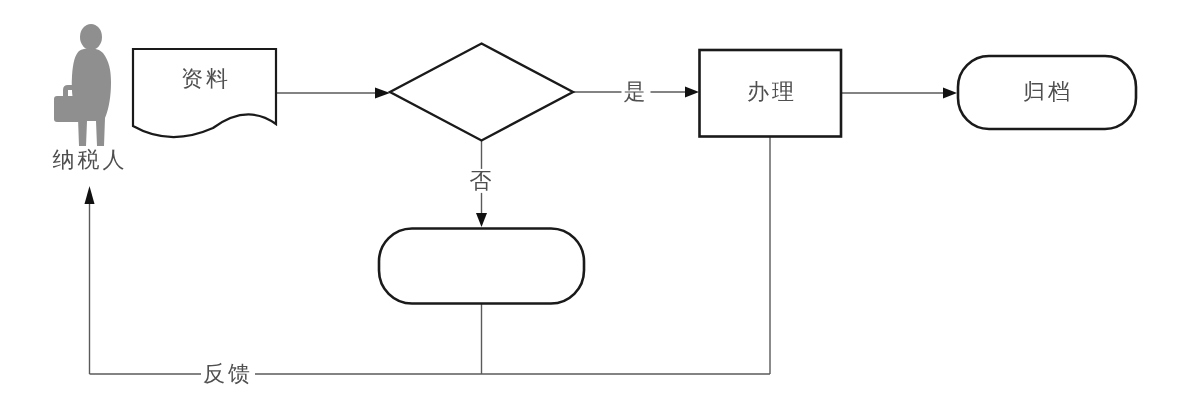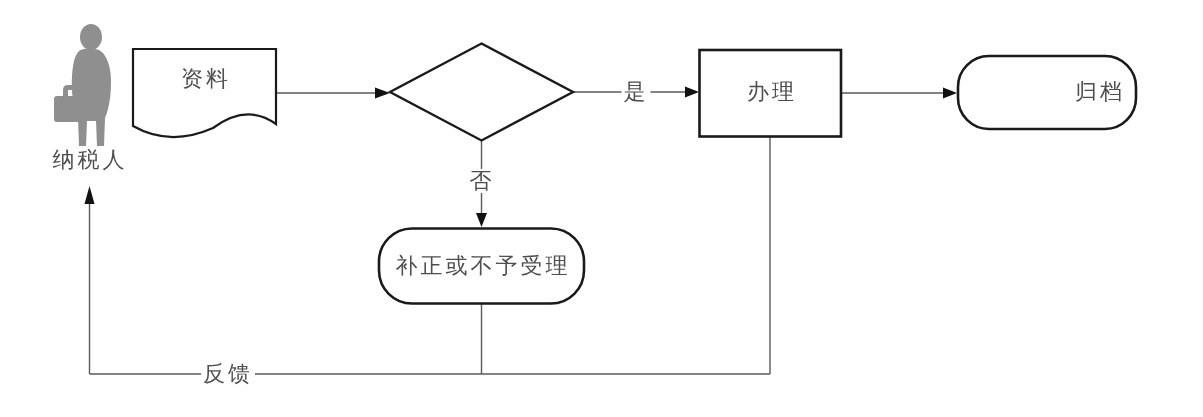--- a/index.html
+++ b/index.html
@@ -73,20 +73,19 @@
     <rect x="699.5" y="50" width="141.5" height="86.5" fill="#ffffff" stroke="#1a1a1a" stroke-width="2.6"></rect>
 
     <rect x="958" y="56" width="178" height="73" rx="31" ry="31" fill="#ffffff" stroke="#1a1a1a" stroke-width="2.6"></rect>
 
     <rect x="379" y="228.5" width="205" height="75" rx="33" ry="33" fill="#ffffff" stroke="#1a1a1a" stroke-width="2.6"></rect>
   </svg>
 
   <div class="lbl" style="left:90px;top:162px;font-family:Liberation Mono, monospace;">纳税人</div>
   <div class="lbl" style="left:206px;top:79px;">资料</div>
   <div class="lbl" style="left:772px;top:92px;">办理</div>
-  <div class="lbl" style="left:1100px;top:92px;">归档</div>
-  <div class="lbl" style="left:483px;top:266px;">补正或不予受理</div>
+  <div class="lbl" style="left:1048px;top:92px;">归档</div>
 
   <div class="lbl on-line" style="left:636px;top:92px;">是</div>
   <div class="lbl on-line" style="left:482px;top:181px;">否</div>
   <div class="lbl on-line" style="left:228px;top:374px;">反馈</div>
 
 </div>
 
 </body></html>

